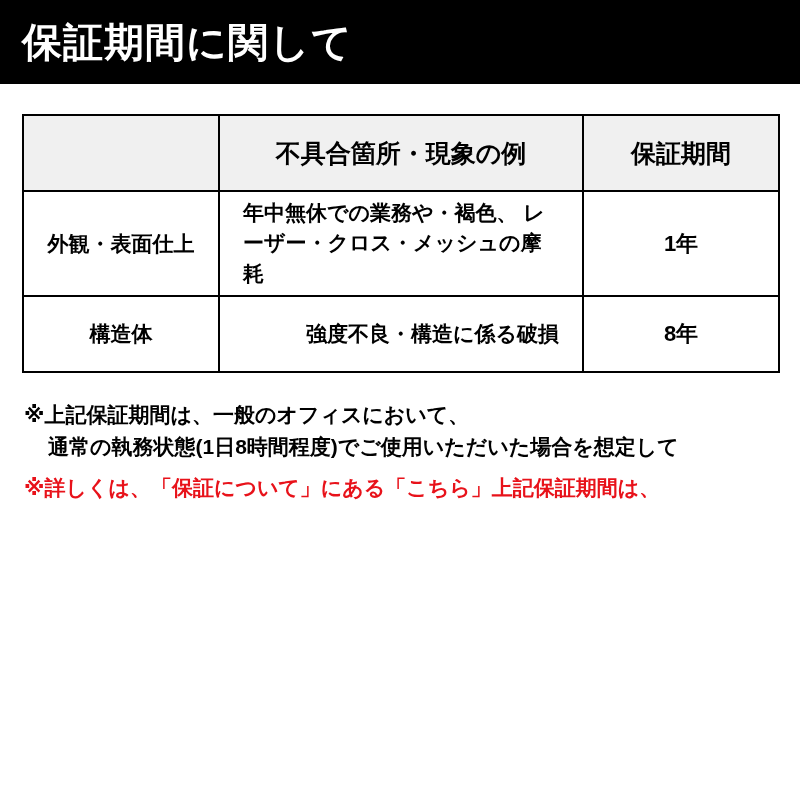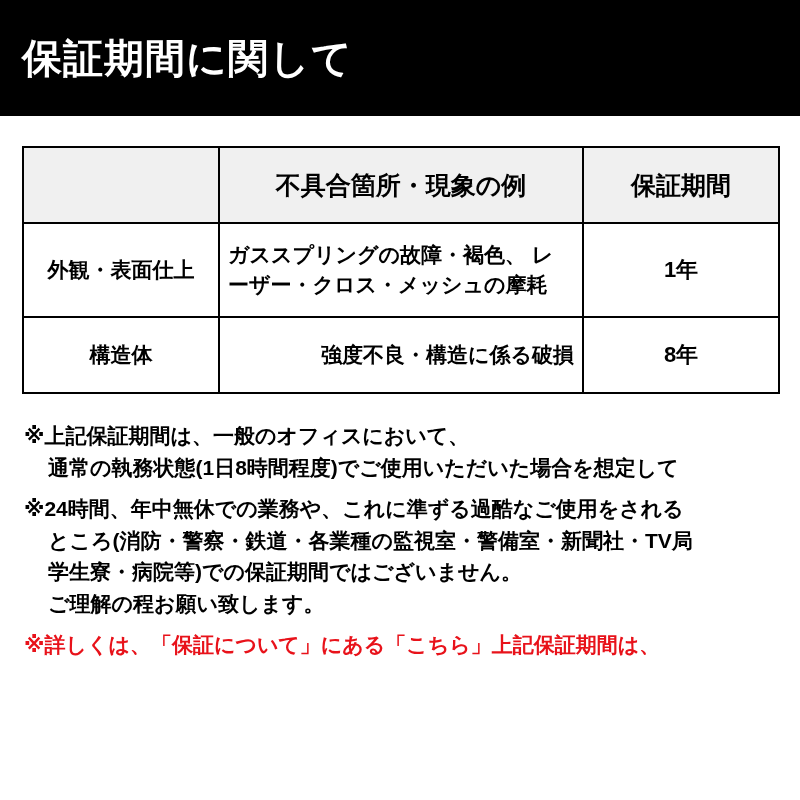--- a/index.html
+++ b/index.html
@@ -16,21 +16,21 @@
   }
   .page {
     position: relative;
     width: 800px;
     height: 800px;
     box-sizing: border-box;
   }
   
   .header {
     background: #000000;
-    height: 116px;
+    height: 84px;
     display: flex;
     align-items: center;
     padding: 0 0 0 22px;
     box-sizing: border-box;
   }
   .header-title {
     color: #ffffff;
     font-size: 40px;
     font-weight: bold;
     letter-spacing: 1px;
@@ -42,21 +42,21 @@
     box-sizing: border-box;
   }
   table.warranty {
     border-collapse: collapse;
     width: 756px;
     table-layout: fixed;
   }
   table.warranty th,
   table.warranty td {
     border: 2px solid #000000;
-    padding: 6px 8px;
+    padding: 6px 23px;
     vertical-align: middle;
   }
   thead th {
     background: #f0f0f0;
     font-size: 25px;
     font-weight: bold;
     text-align: center;
     height: 62px;
   }
   thead th.blank {
@@ -130,21 +130,21 @@
         <tr>
           <th class="blank"></th>
           <th>不具合箇所・現象の例</th>
           <th>保証期間</th>
         </tr>
       </thead>
       <tbody>
         <tr class="row-tall">
           <td class="cat">外観・表面仕上</td>
           <td class="desc">
-            <span class="line">ガススプリングの故障・褐色、</span>
+            <span class="line">年中無休での業務や・褐色、</span>
             <span class="line">レーザー・クロス・メッシュの摩耗</span>
           </td>
           <td class="term">1年</td>
         </tr>
         <tr class="row-short">
           <td class="cat">構造体</td>
           <td class="desc center">
             <span class="line">強度不良・構造に係る破損</span>
           </td>
           <td class="term">8年</td>
@@ -153,26 +153,20 @@
     </table>
   </div>
 
   <div class="notes">
 
     <div class="note">
       <span class="line">※上記保証期間は、一般のオフィスにおいて、</span>
       <span class="line indent">通常の執務状態(1日8時間程度)でご使用いただいた場合を想定して</span>
     </div>
 
-    <div class="note">
-      <span class="line">※24時間、年中無休での業務や、これに準ずる過酷なご使用をされる</span>
-      <span class="line indent">ところ(消防・警察・鉄道・各業種の監視室・警備室・新聞社・TV局</span>
-      <span class="line indent">学生寮・病院等)での保証期間ではございません。</span>
-      <span class="line indent">ご理解の程お願い致します。</span>
-    </div>
 
     <div class="note red">
       <span class="line">※詳しくは、「保証について」にある「こちら」上記保証期間は、</span>
     </div>
 
   </div>
 
 </div>
 
 </body></html>

